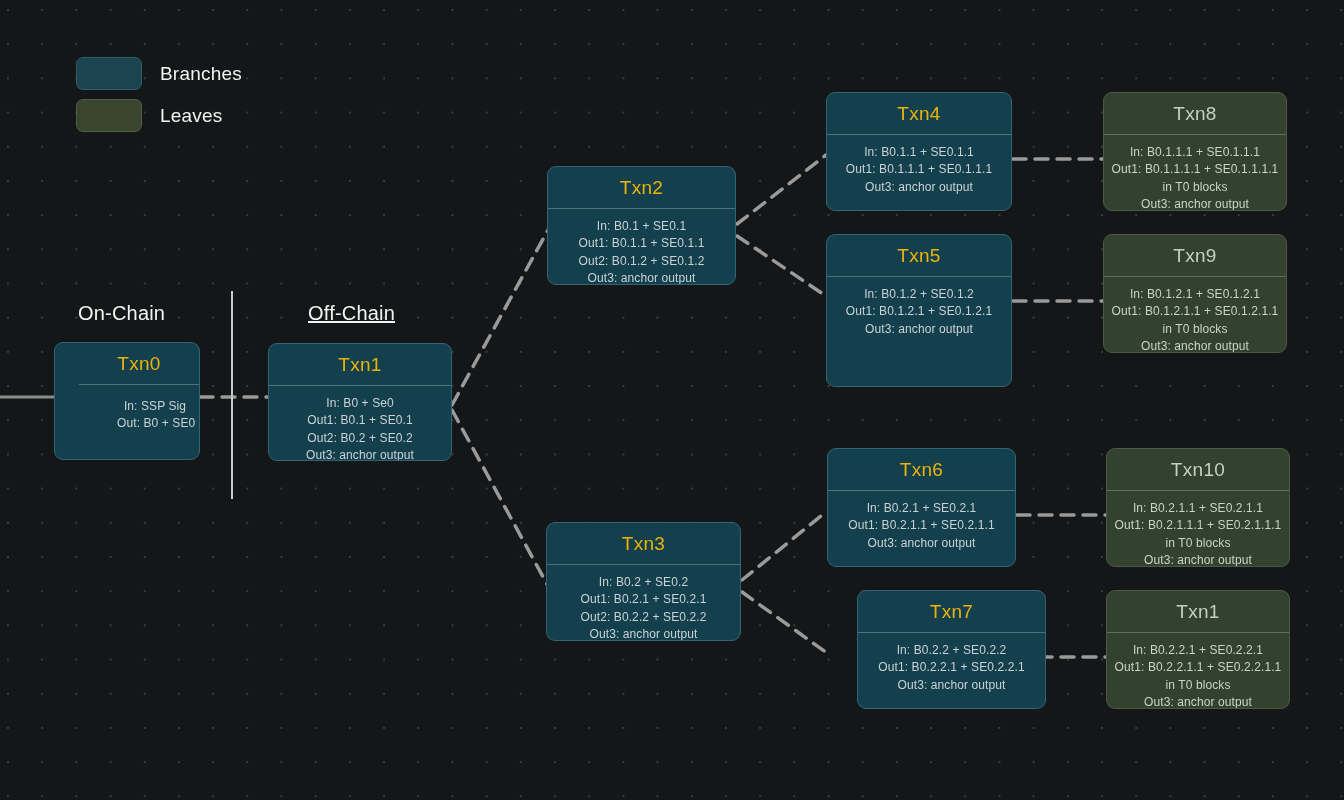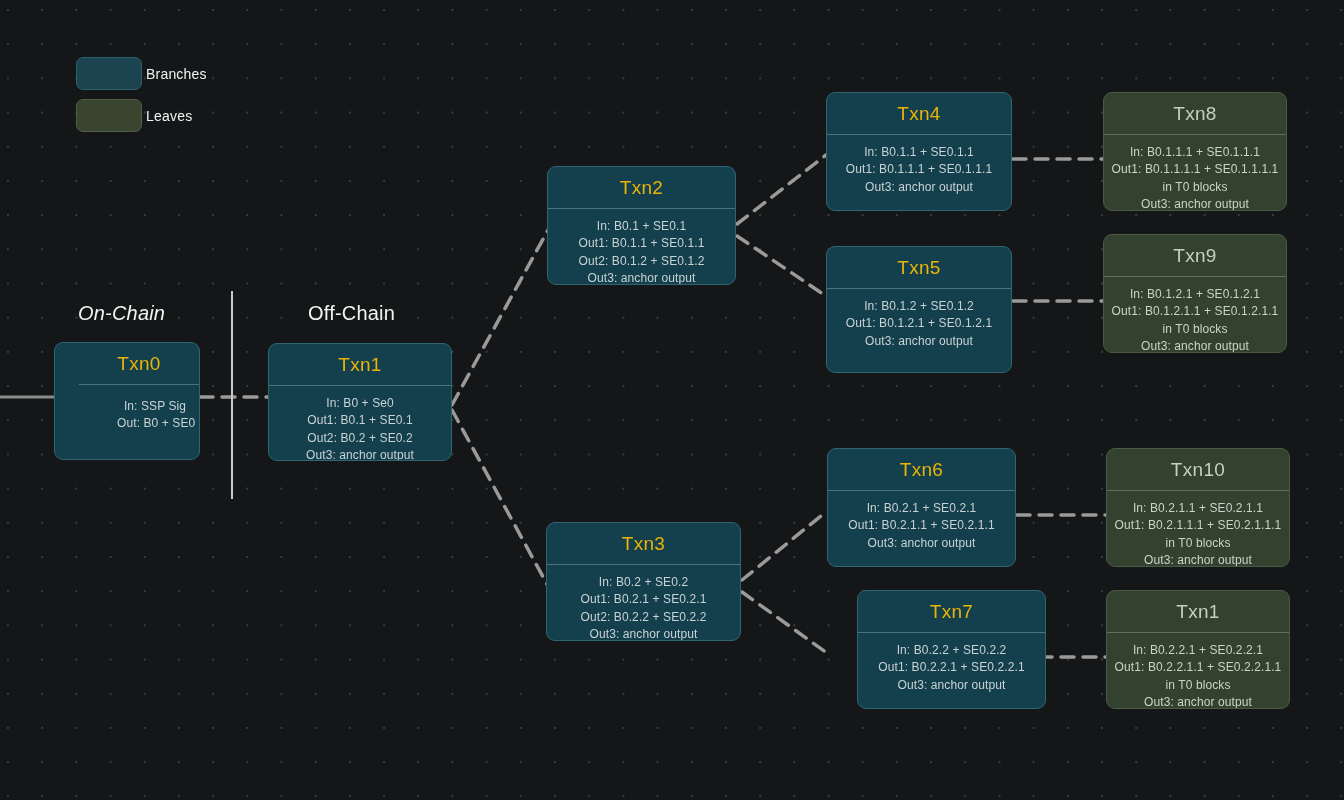--- a/index.html
+++ b/index.html
@@ -50,38 +50,38 @@
   }
   .legend-swatch.branch {
     background: #1b4450;
     border: 1px solid #2c606d;
   }
   .legend-swatch.leaf {
     background: #39452f;
     border: 1px solid #4f5d45;
   }
   .legend-label {
-    margin-left: 4px;
+    margin-left: 18px;
     color: #f2f3f3;
-    font-size: 14px;
+    font-size: 19px;
     letter-spacing: 0.2px;
     white-space: nowrap;
     text-align: right;
   }
 
   
   .section-label {
     position: absolute;
     color: #f2f3f3;
     font-size: 20px;
     letter-spacing: 0.2px;
     white-space: nowrap;
   }
-  #label-onchain  { left: 78px;  top: 302px; font-style: italic; }
-  #label-offchain { left: 308px; top: 302px; }
+  #label-onchain  { left: 78px;  top: 302px; }
+  #label-offchain { left: 308px; top: 302px; text-decoration: underline; }
 
   
   #divider {
     position: absolute;
     left: 231px;
     top: 291px;
     width: 1.5px;
     height: 208px;
     background: #c9cbcb;
   }
@@ -221,21 +221,21 @@
   <div class="node branch" style="left:826px; top:92px; width:186px; height:119px;">
     <div class="node-header">Txn4</div>
     <div class="node-body">
       <div class="node-line">In: B0.1.1 + SE0.1.1</div>
       <div class="node-line">Out1: B0.1.1.1 + SE0.1.1.1</div>
       <div class="node-line blank"></div>
       <div class="node-line">Out3: anchor output</div>
     </div>
   </div>
 
-  <div class="node branch" style="left:826px; top:246px; width:186px; height:127px;">
+  <div class="node branch" style="left:826px; top:234px; width:186px; height:153px;">
     <div class="node-header">Txn5</div>
     <div class="node-body">
       <div class="node-line">In: B0.1.2 + SE0.1.2</div>
       <div class="node-line">Out1: B0.1.2.1 + SE0.1.2.1</div>
       <div class="node-line blank"></div>
       <div class="node-line">Out3: anchor output</div>
     </div>
   </div>
 
   <div class="node branch" style="left:827px; top:448px; width:189px; height:119px;">

